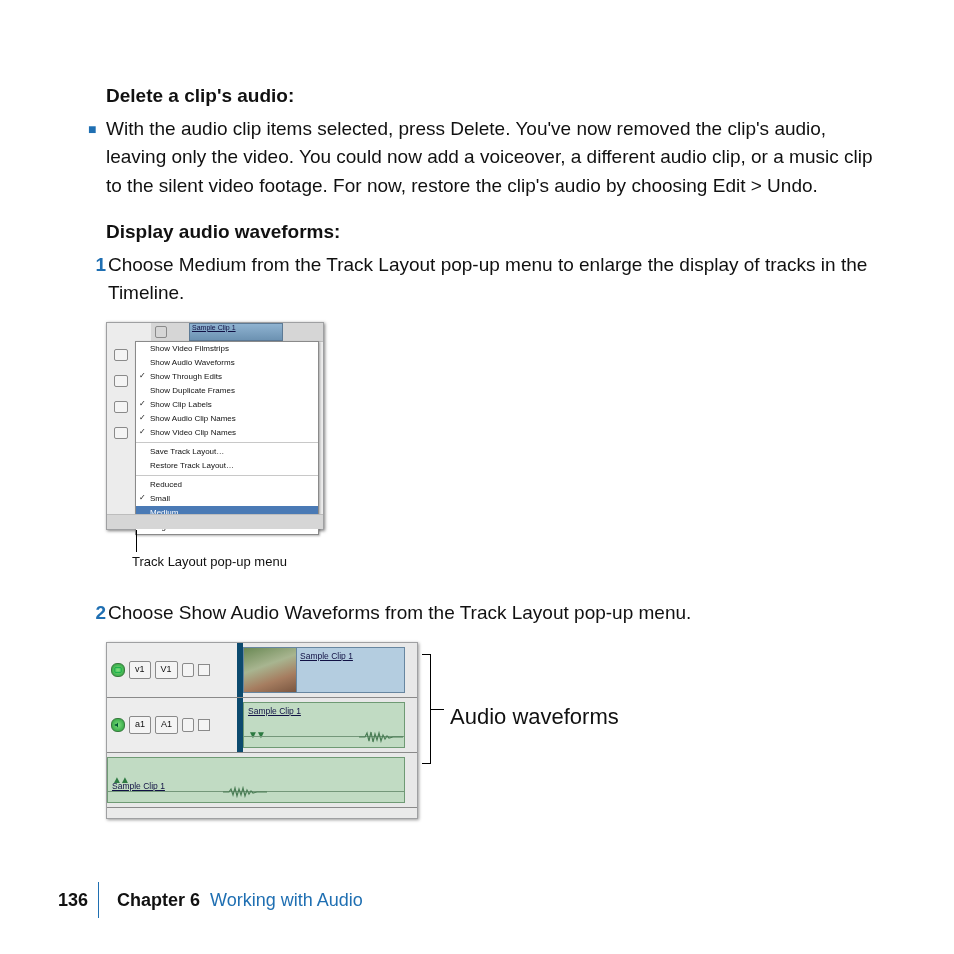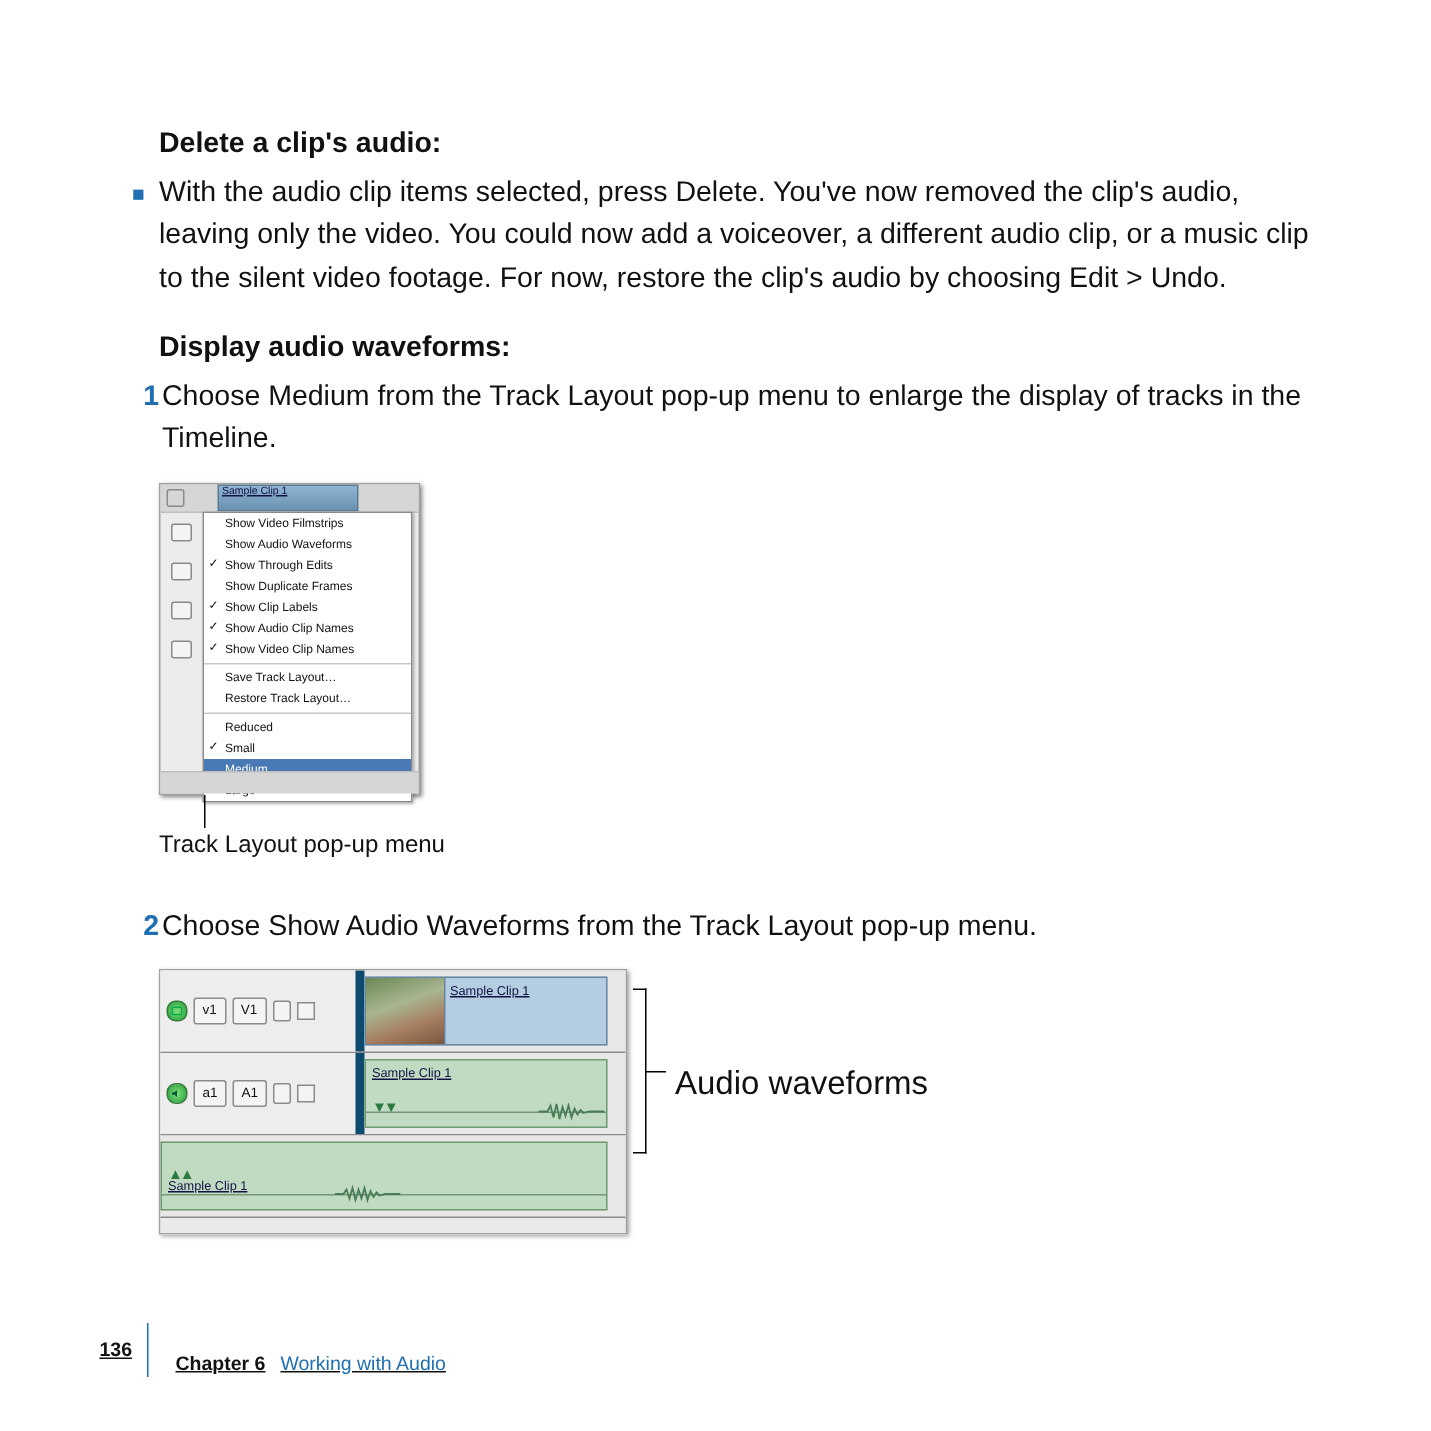--- a/index.html
+++ b/index.html
@@ -54,20 +54,21 @@
   
   .shot1-wrap {
     margin: 12px 0 4px 18px;
   }
   .shot1 {
     width: 172px;
     background: #ececec;
     border: 1px solid #9fa0a2;
     box-shadow: 1px 1px 3px rgba(0,0,0,0.5);
     position: relative;
+    padding-left: 44px;
   }
   .shot1-top {
     height: 18px;
     border-bottom: 1px solid #bdbdbd;
     position: relative;
     background: #d6d6d6;
   }
   .shot1-top .mini-icon {
     position: absolute; left:4px; top:3px; width:10px; height:10px;
     border:1px solid #8a8a8a; border-radius:2px;
@@ -106,21 +107,22 @@
   .shot1-bottom {
     height:14px; background:#d6d6d6; border-top:1px solid #bdbdbd;
     position:absolute; left:0; right:0; bottom:0;
   }
   .shot1 { height:206px; }
 
   .callout1-line {
     position:relative; left:30px; width:1px; height:22px; background:#000;
   }
   .callout1-label {
-    font-size:16px;
+    margin-left: 26px;
+    font-size:13px;
   }
 
   
   .shot2-row {
     display:flex;
     align-items:center;
     margin: 12px 0 0 18px;
   }
   .shot2 {
     width:310px;
@@ -215,23 +217,22 @@
   .callout2-label {
     position:absolute; left:28px; top:0; white-space:nowrap;
     font-size:22px;
   }
 
   
   .footer {
     position:absolute;
     left:0; bottom:36px;
     display:flex;
-    align-items:flex-end;
-    font-size:13px;
-    text-decoration:underline;
+    align-items:center;
+    font-size:18px;
   }
   .footer-bar {
     width:88px; height:36px; border-right:1px solid #1f6fb2;
     display:flex; justify-content:flex-end; align-items:center; padding-right:10px;
     font-weight:700; color:#111;
   }
   .footer-ch {
     padding:0 10px 0 18px; font-weight:700;
   }
   .footer-title { color:#1f6fb2; }

